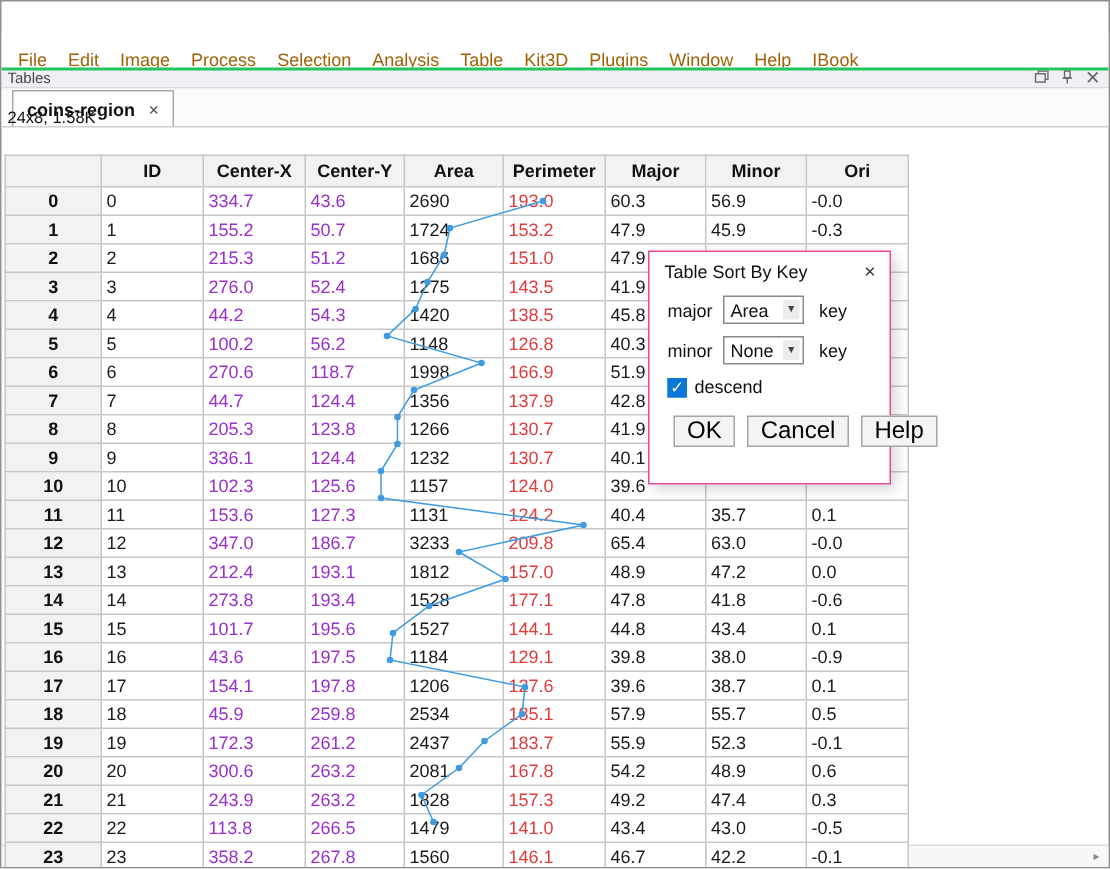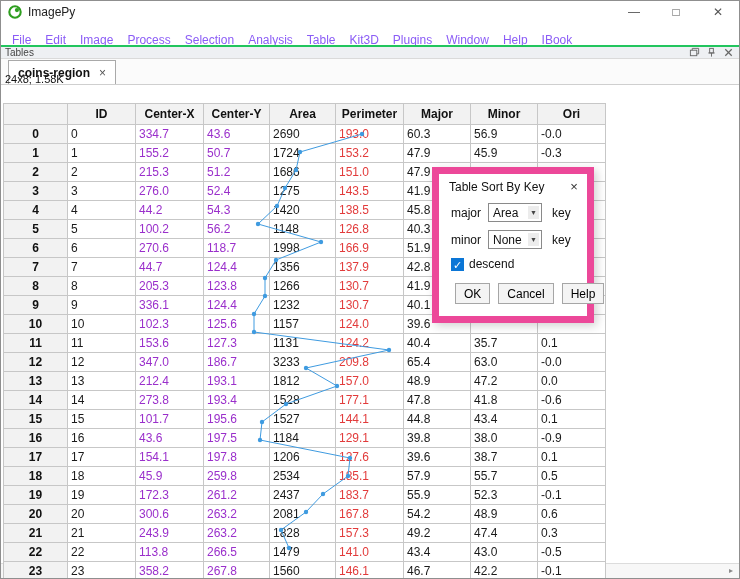--- a/index.html
+++ b/index.html
@@ -6,21 +6,21 @@
   #window{position:relative;width:740px;height:579px;background:#fff;border:1px solid #8f8f8f;
           box-sizing:border-box;overflow:hidden;}
   
   .titlebar{position:absolute;top:0;left:0;right:0;height:22px;background:#fff;display:flex;align-items:center;}
   .titlebar .logo{margin-left:7px;display:flex;align-items:center;}
   .titlebar .wtitle{margin-left:6px;font-size:12px;color:#222;}
   .winbtns{margin-left:auto;display:flex;height:22px;}
   .winbtn{width:42px;height:22px;line-height:22px;text-align:center;font-size:12px;color:#555;cursor:default;}
   
   .menubar{position:absolute;top:22px;left:0;right:0;height:22px;background:#fff;display:flex;align-items:center;padding-left:4px;}
-  .menu-item{padding:0 7px;font-size:12px;color:#8b5cf6;margin-top:12px;}
+  .menu-item{padding:0 7px;font-size:12px;color:#a16207;margin-top:12px;}
   
   .panelbar{position:absolute;top:44px;left:0;right:0;height:14px;background:#eef0f3;border-top:2px solid #22c55e;
             border-bottom:1px solid #dadada;display:flex;align-items:center;box-sizing:border-box;}
   .panelbar .ptitle{font-size:10px;color:#444;padding-left:4px;}
   .panelbar .picons{margin-left:auto;display:flex;align-items:center;gap:6px;padding-right:5px;}
   
   .tabbar{position:absolute;top:58px;left:0;right:0;height:26px;background:#fbfbfb;border-bottom:1px solid #cfcfcf;box-sizing:border-box;}
   .tab{position:absolute;left:7px;bottom:0;height:23px;background:#fff;border:1px solid #a9a9a9;border-bottom:none;
        display:flex;align-items:center;padding:0 9px;font-size:12px;font-weight:bold;color:#111;}
   .tab .tclose{margin-left:9px;font-weight:normal;color:#555;font-size:12px;}
@@ -31,59 +31,45 @@
   table{border-collapse:collapse;table-layout:fixed;font-size:12px;}
   th,td{border:1px solid #c7c7c7;padding:0 3px;height:18px;line-height:18px;overflow:hidden;white-space:nowrap;box-sizing:border-box;}
   thead th{height:21px;background:#f2f2f2;font-weight:bold;text-align:center;color:#111;margin-top:21px;}
   tbody th{background:#f2f2f2;font-weight:bold;text-align:center;color:#111;}
   td{text-align:left;background:#fff;color:#1a1a1a;}
   .c-purple{color:#9a2fcb;}
   .c-red{color:#e23b3b;}
   
   #overlay{position:absolute;top:0;left:0;width:740px;height:579px;pointer-events:none;z-index:5;}
   
-  .dialog{position:absolute;left:431px;top:166px;width:162px;height:156px;background:#fff;border:7px solid #ec4899;
+  .dialog{position:absolute;left:431px;top:166px;width:162px;height:156px;background:#fff;border:1px solid #ec4899;
           box-shadow:3px 3px 9px rgba(0,0,0,0.18);z-index:10;box-sizing:border-box;}
   .dlg-title{height:25px;display:flex;align-items:center;padding-left:10px;}
   .dlg-title .dtext{font-size:12px;color:#111;}
   .dlg-title .dclose{margin-left:auto;width:26px;text-align:center;font-size:13px;color:#333;}
   .dlg-row{display:flex;align-items:center;padding:4px 0 4px 12px;font-size:12px;color:#111;}
   .dlg-row .flabel{width:37px;}
   .combo{width:54px;height:19px;border:1px solid #8a8a8a;background:#fff;display:flex;align-items:center;
          justify-content:space-between;padding:0 2px 0 4px;box-sizing:border-box;font-size:12px;}
   .combo .arrow{font-size:7px;color:#444;background:#ececec;padding:2px 2px;line-height:9px;}
   .keylbl{margin-left:10px;}
   .cb{width:13px;height:13px;background:#0b76d6;border:1px solid #0b76d6;color:#fff;font-size:11px;line-height:13px;
       text-align:center;margin-right:5px;box-sizing:border-box;}
   .dlg-btnrow{display:flex;gap:8px;padding:8px 0 0 16px;}
-  .dbtn{height:21px;border:1px solid #a6a6a6;background:#f4f4f4;font-size:12px;padding:0 8px;font-family:"Liberation Sans",sans-serif;}
+  .dbtn{height:21px;border:1px solid #a6a6a6;background:#f4f4f4;font-size:16px;padding:0 8px;font-family:"Liberation Sans",sans-serif;}
   
   .hscroll{position:absolute;left:0;right:0;bottom:0;height:15px;background:#f7f7f7;border-top:1px solid #dcdcdc;box-sizing:border-box;}
   .hthumb{position:absolute;left:70px;width:455px;top:2px;bottom:2px;background:#e4e4e4;}
   .harrow{position:absolute;top:0;width:16px;height:14px;text-align:center;font-size:8px;line-height:14px;color:#888;}
 </style>
 </head>
 <body>
 
 <div id="window">
 
-  <div class="titlebar">
-    <span class="logo">
-      <svg width="14" height="14" viewBox="0 0 16 16">
-        <circle cx="8" cy="8" r="6.5" fill="#fff" stroke="#2e9e1f" stroke-width="2.4"></circle>
-        <circle cx="10.2" cy="5.8" r="2.4" fill="#2e9e1f"></circle>
-      </svg>
-    </span>
-    <span class="wtitle">ImagePy</span>
-    <span class="winbtns">
-      <span class="winbtn">—</span>
-      <span class="winbtn">□</span>
-      <span class="winbtn">✕</span>
-    </span>
-  </div>
 
   <div class="menubar">
       <span class="menu-item">File</span>
       <span class="menu-item">Edit</span>
       <span class="menu-item">Image</span>
       <span class="menu-item">Process</span>
       <span class="menu-item">Selection</span>
       <span class="menu-item">Analysis</span>
       <span class="menu-item">Table</span>
       <span class="menu-item">Kit3D</span>

